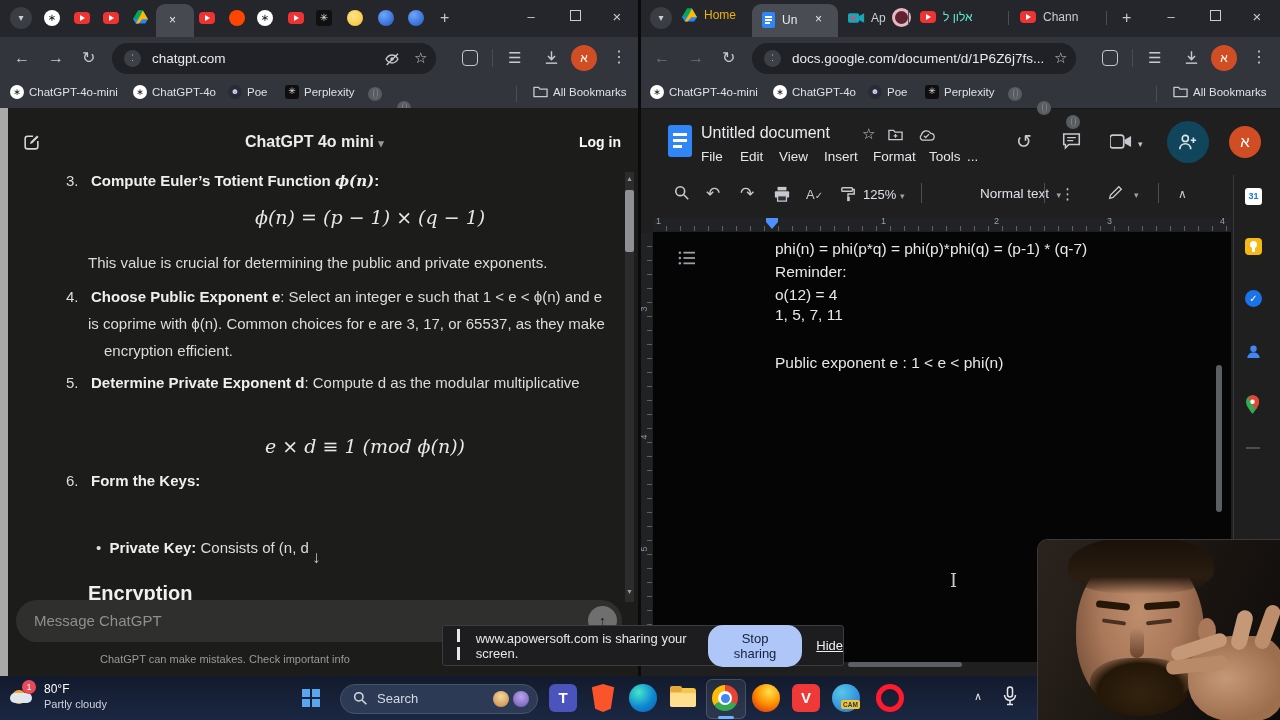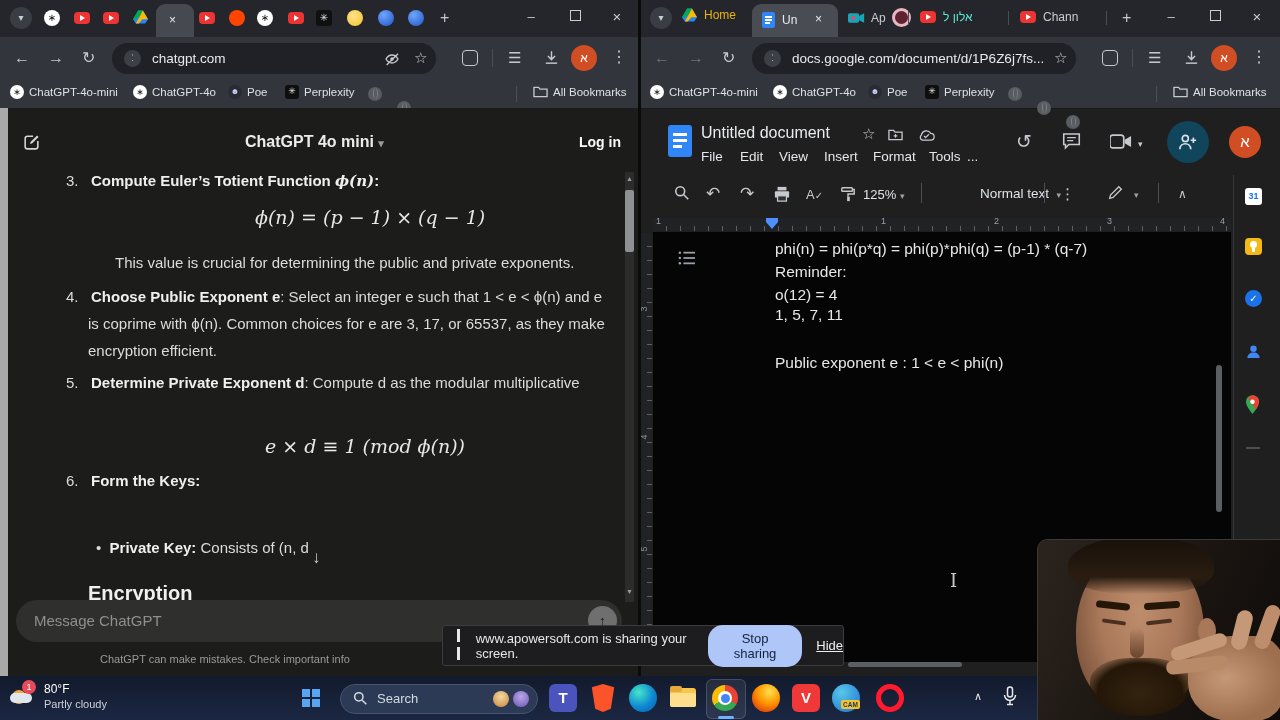--- a/index.html
+++ b/index.html
@@ -169,28 +169,28 @@
     <div class="abs nw" style="left:245px;top:133px;font-size:16px;font-weight:600;color:#ececec;">
       <span>ChatGPT 4o mini</span> <span style="color:#9a9a9a;font-size:11px;">▾</span>
     </div>
     <div class="abs nw" style="left:579px;top:134px;font-size:14px;font-weight:700;color:#fafafa;">Log in</div>
 
     <div class="chatline" style="left:66px;top:172px;">
       <span>3.</span>&nbsp;&nbsp;
       <span class="b">Compute Euler’s Totient Function </span><span class="b math">ϕ(n)</span><span class="b">:</span>
     </div>
     <div class="formula" style="left:255px;top:206px;">ϕ(n) = (p − 1) × (q − 1)</div>
-    <div class="chatline" style="left:88px;top:254px;margin-left:27px;">This value is crucial for determining the public and private exponents.</div>
+    <div class="chatline" style="left:88px;top:254px;">This value is crucial for determining the public and private exponents.</div>
 
     <div class="chatline" style="left:66px;top:288px;">
       <span>4.</span>&nbsp;&nbsp;
       <span class="b">Choose Public Exponent e</span><span>: Select an integer e such that 1 &lt; e &lt; ϕ(n) and e</span>
     </div>
     <div class="chatline" style="left:88px;top:315px;">is coprime with ϕ(n). Common choices for e are 3, 17, or 65537, as they make</div>
-    <div class="chatline" style="left:88px;top:342px;">encryption efficient.</div>
+    <div class="chatline" style="left:104px;top:342px;">encryption efficient.</div>
 
     <div class="chatline" style="left:66px;top:374px;">
       <span>5.</span>&nbsp;&nbsp;
       <span class="b">Determine Private Exponent d</span><span>: Compute d as the modular multiplicative</span>
     </div>
     <div class="formula" style="left:265px;top:435px;">e × d ≡ 1 (mod ϕ(n))</div>
 
     <div class="chatline" style="left:66px;top:472px;">
       <span>6.</span>&nbsp;&nbsp;
       <span class="b">Form the Keys:</span>

